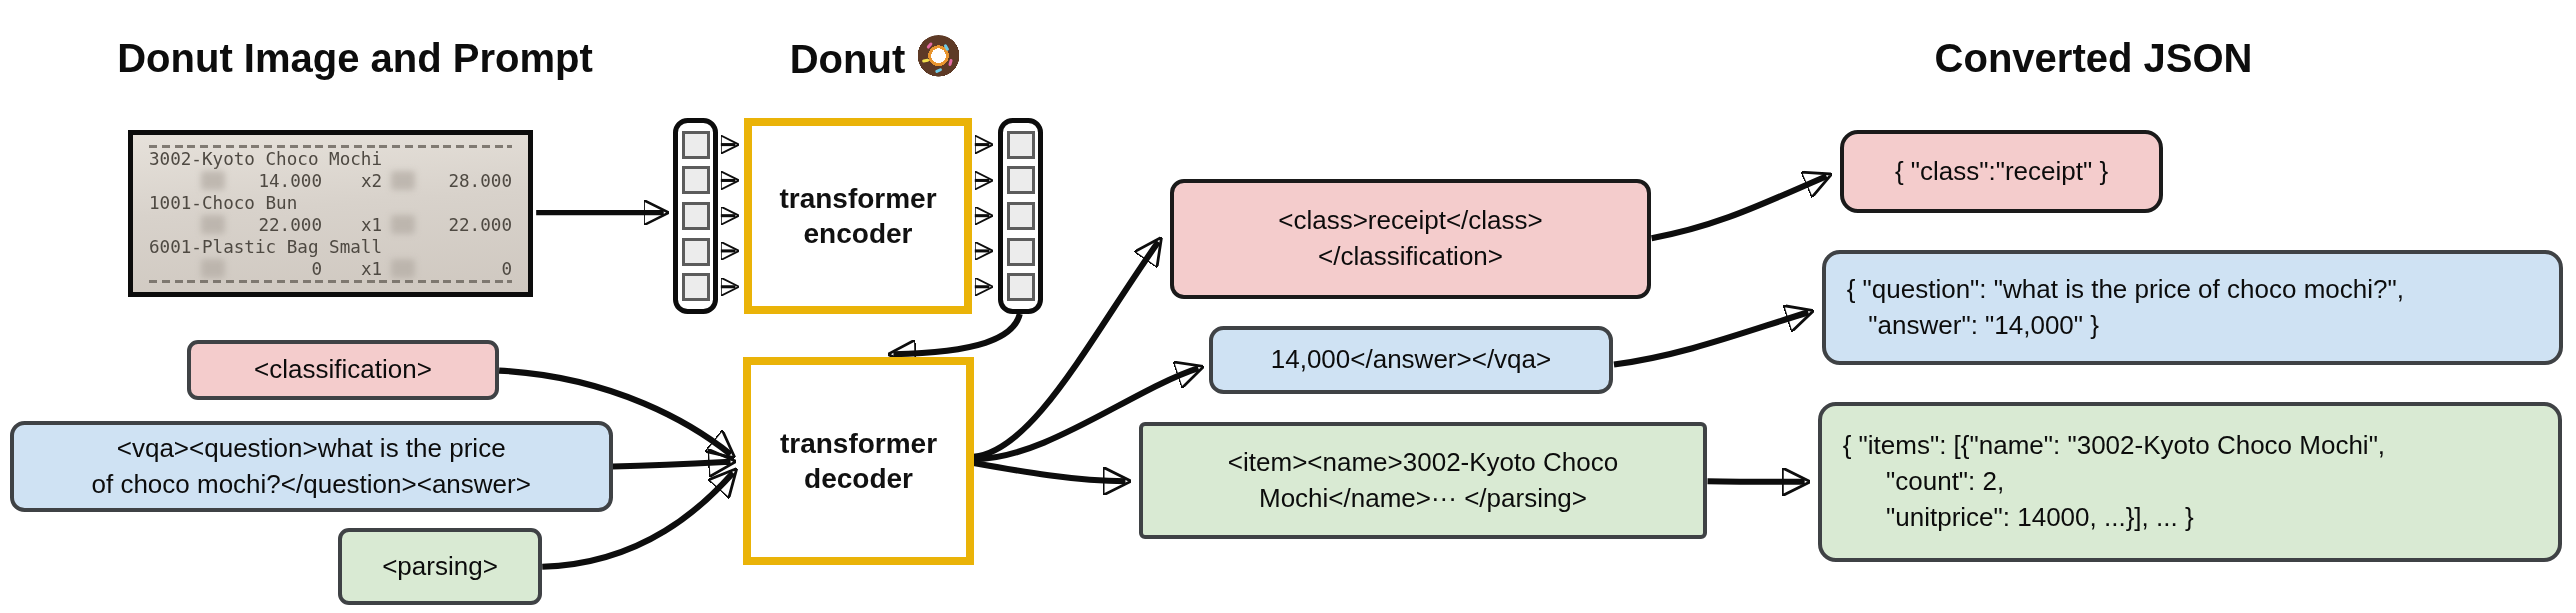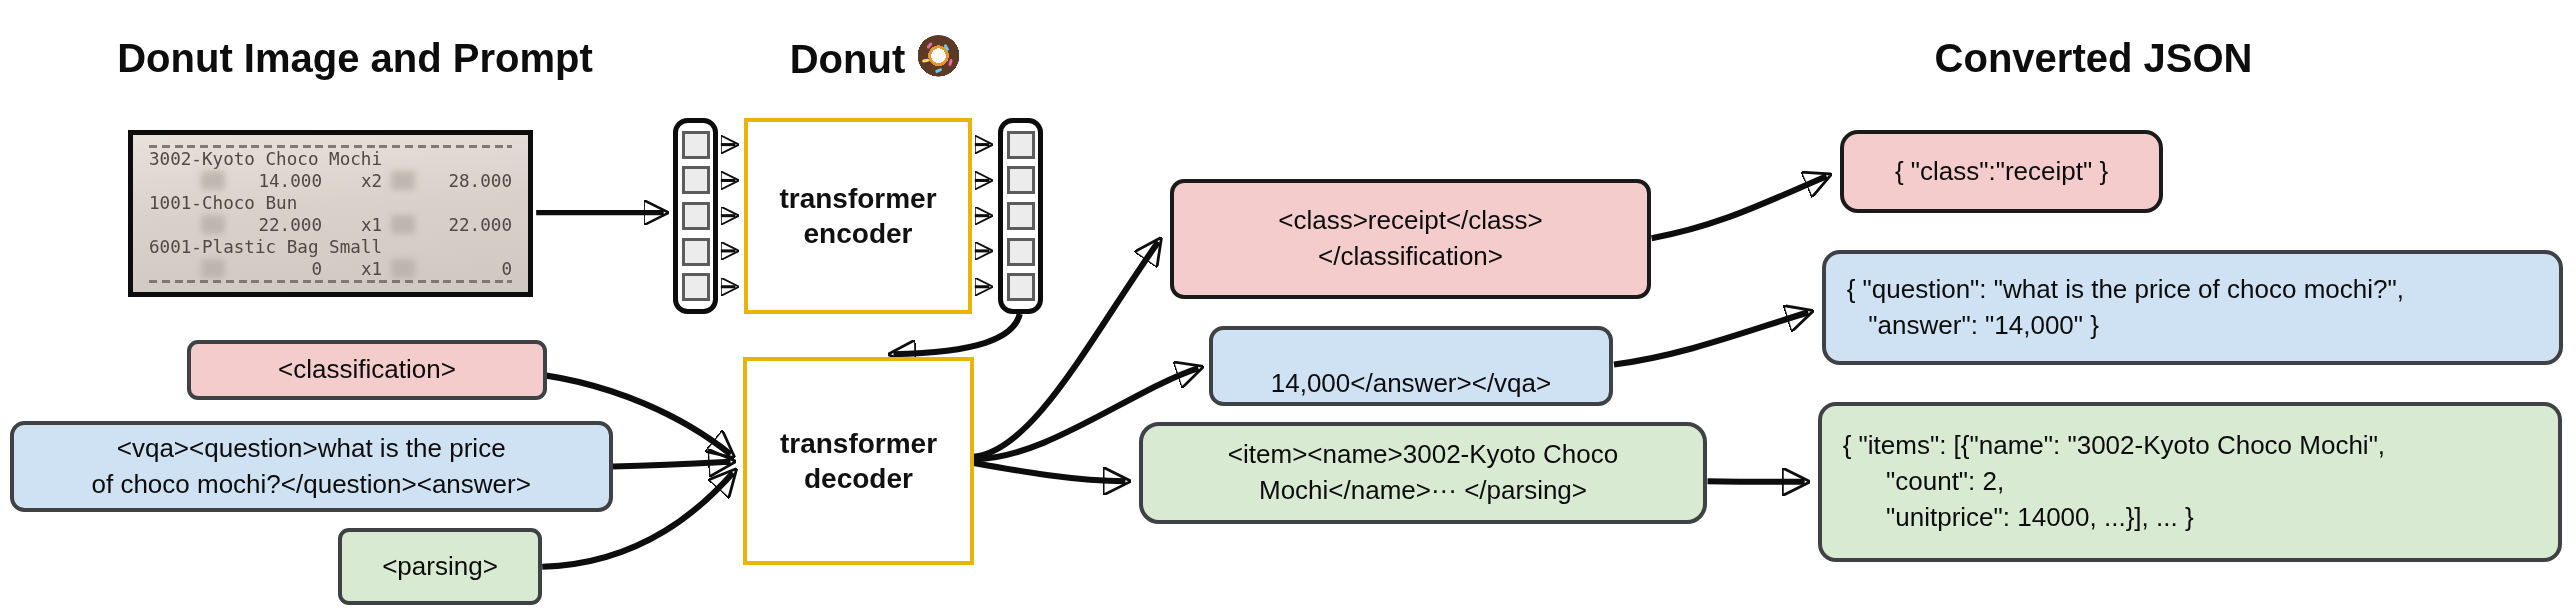--- a/index.html
+++ b/index.html
@@ -29,21 +29,21 @@
   .blurpatch{display:inline-block;width:24px;height:19.4px;background:#b5aea6;filter:blur(3px);
              opacity:.75;margin-right:6px;border-radius:2.4px;}
 
   
   .strip{position:absolute;width:45px;height:196px;box-sizing:border-box;border:5.5px solid #0c0c0c;
          border-radius:14.6px;background:#fff;display:flex;flex-direction:column;
          justify-content:space-evenly;align-items:center;}
   .tok{width:28px;height:28px;box-sizing:border-box;border:3px solid #5c5c5c;background:#ececec;}
 
   
-  .block{position:absolute;box-sizing:border-box;border:4px solid #eab308;background:#fff;
+  .block{position:absolute;box-sizing:border-box;border:8px solid #eab308;background:#fff;
          display:flex;align-items:center;justify-content:center;text-align:center;}
   .block .lbl{font-weight:bold;font-size:28px;line-height:1.25;width:80%;}
 
   
   .rbox{position:absolute;box-sizing:border-box;border:4.3px solid #3f4245;border-radius:14.6px;
         display:flex;flex-direction:column;align-items:center;justify-content:center;
         font-size:26px;line-height:1.38;color:#0c0c0c;text-align:center;}
   .rbox.dark{border-color:#1a1a1a;border-width:4.9px;}
   .rbox.leftalign{align-items:flex-start;text-align:left;padding-left:20.7px;padding-right:12px;}
   .pre{white-space:pre;}
@@ -146,39 +146,39 @@
     <div class="tok"></div>
   </div>
 
   <div class="block" style="left:744px;top:118px;width:228px;height:196px;">
     <div class="lbl">transformer encoder</div>
   </div>
   <div class="block" style="left:743px;top:357px;width:231px;height:208px;">
     <div class="lbl">transformer decoder</div>
   </div>
 
-  <div class="rbox pink" style="left:187px;top:340px;width:360px;height:60px;border-radius:11px;">
+  <div class="rbox pink" style="left:187px;top:340px;width:312px;height:60px;border-radius:11px;">
     <div>&lt;classification&gt;</div>
   </div>
   <div class="rbox blue" style="left:9.7px;top:421px;width:603px;height:91px;">
     <div>&lt;vqa&gt;&lt;question&gt;what is the price</div>
     <div>of choco mochi?&lt;/question&gt;&lt;answer&gt;</div>
   </div>
   <div class="rbox green" style="left:338px;top:528px;width:204px;height:77px;border-radius:11px;">
     <div>&lt;parsing&gt;</div>
   </div>
 
   <div class="rbox pink dark" style="left:1170px;top:179px;width:481px;height:120px;border-radius:14px;">
     <div>&lt;class&gt;receipt&lt;/class&gt;</div>
     <div>&lt;/classification&gt;</div>
   </div>
-  <div class="rbox blue" style="left:1209px;top:326px;width:404px;height:80px;justify-content:flex-end;">
+  <div class="rbox blue" style="left:1209px;top:326px;width:404px;height:68px;">
     <div>14,000&lt;/answer&gt;&lt;/vqa&gt;</div>
   </div>
-  <div class="rbox green" style="left:1139px;top:422px;width:568px;height:102px;border-radius:20px;">
+  <div class="rbox green" style="left:1139px;top:422px;width:568px;height:117px;border-radius:6px;">
     <div>&lt;item&gt;&lt;name&gt;3002-Kyoto Choco</div>
     <div>Mochi&lt;/name&gt;··· &lt;/parsing&gt;</div>
   </div>
 
   <div class="rbox pink dark" style="left:1840px;top:130px;width:323px;height:83px;border-radius:18px;">
     <div>{ "class":"receipt" }</div>
   </div>
   <div class="rbox blue leftalign" style="left:1822px;top:250px;width:741px;height:115px;border-radius:18px;">
     <div class="pre">{ "question": "what is the price of choco mochi?",</div>
     <div class="pre">   "answer": "14,000" }</div>

